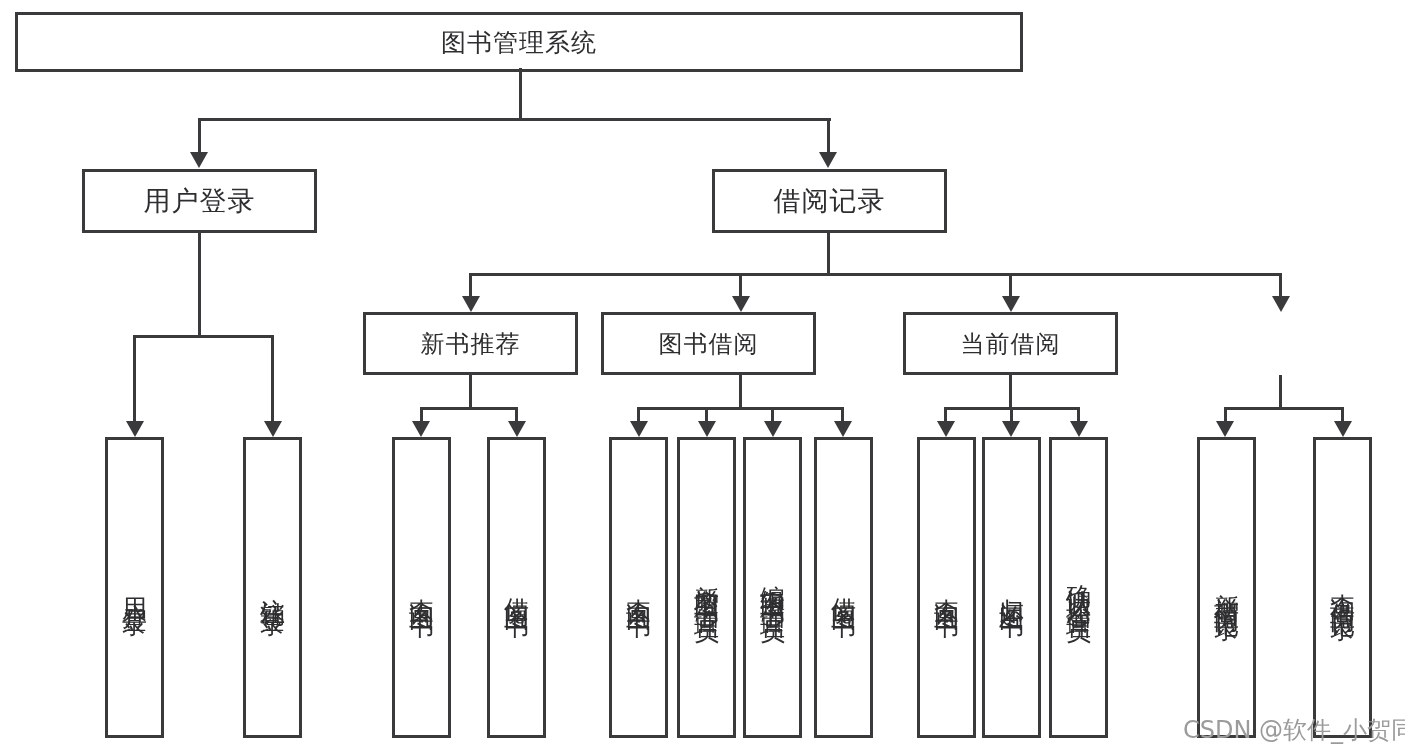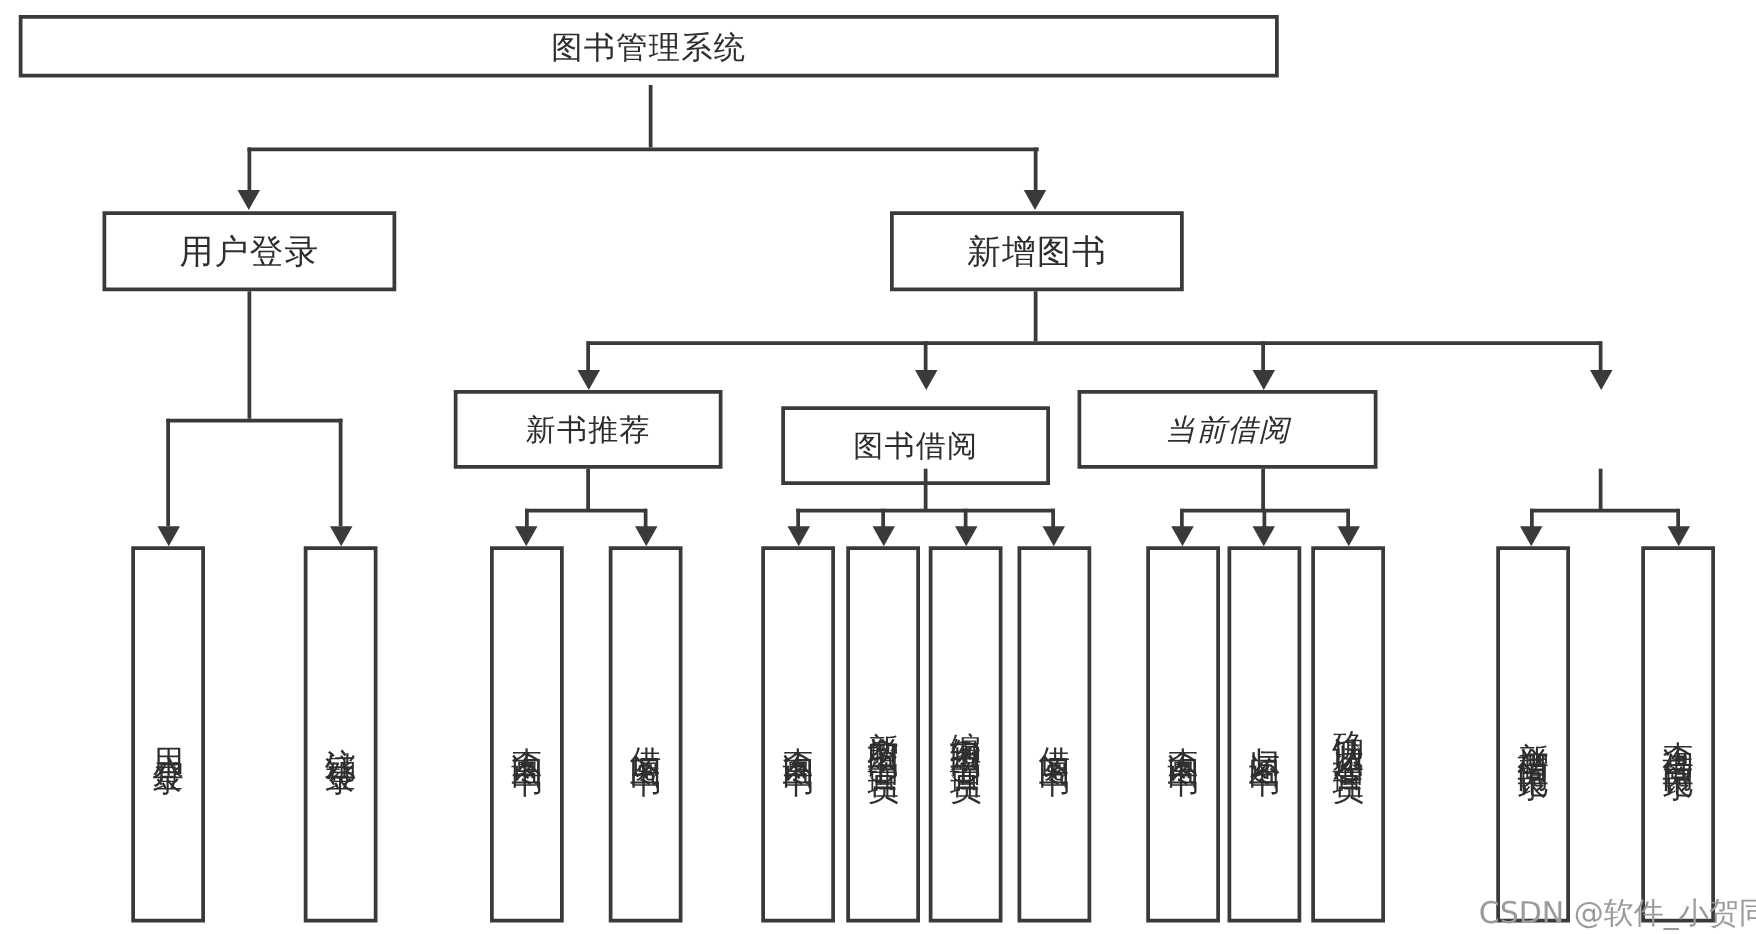--- a/index.html
+++ b/index.html
@@ -50,37 +50,37 @@
     color: #9b9b9b;
     white-space: nowrap;
     z-index: 10;
   }
 </style>
 </head>
 <body>
 
 <div id="canvas">
 
-  <div class="node" style="left:15px; top:12px; width:1008px; height:50px;align-items:center;">
+  <div class="node" style="left:15px; top:12px; width:1008px; height:60px;align-items:center;">
     <span class="hlabel root-label">图书管理系统</span>
   </div>
 
   <div class="stem" style="left:519px; top:68px; height:50px;"></div>
   <div class="hbar" style="left:198px; top:118px; width:633px;"></div>
 
   <div class="stem" style="left:198px; top:118px; height:35px;"></div>
   <div class="arrowhead" style="left:190px; top:152px;"></div>
   <div class="stem" style="left:827px; top:118px; height:35px;"></div>
   <div class="arrowhead" style="left:819px; top:152px;"></div>
 
   <div class="node" style="left:82px; top:169px; width:235px; height:64px;">
     <span class="hlabel lvl2-label">用户登录</span>
   </div>
   <div class="node" style="left:712px; top:169px; width:235px; height:64px;">
-    <span class="hlabel lvl2-label">新增图书</span>
+    <span class="hlabel lvl2-label">借阅记录</span>
   </div>
 
   <div class="stem" style="left:198px; top:233px; height:102px;"></div>
   <div class="hbar" style="left:133px; top:335px; width:141px;"></div>
   <div class="stem" style="left:133px; top:335px; height:86px;"></div>
   <div class="arrowhead" style="left:126px; top:421px;"></div>
   <div class="stem" style="left:271px; top:335px; height:86px;"></div>
   <div class="arrowhead" style="left:264px; top:421px;"></div>
 
   <div class="node vnode" style="left:105px; top:437px; width:59px; height:301px;">
@@ -98,24 +98,24 @@
   <div class="stem" style="left:739px; top:273px; height:23px;"></div>
   <div class="arrowhead" style="left:732px; top:296px;"></div>
   <div class="stem" style="left:1009px; top:273px; height:23px;"></div>
   <div class="arrowhead" style="left:1002px; top:296px;"></div>
   <div class="stem" style="left:1279px; top:273px; height:23px;"></div>
   <div class="arrowhead" style="left:1272px; top:296px;"></div>
 
   <div class="node" style="left:363px; top:312px; width:215px; height:63px;">
     <span class="hlabel lvl3-label">新书推荐</span>
   </div>
-  <div class="node" style="left:625px; top:312px; width:215px; height:63px;margin-top:13px;">
+  <div class="node" style="left:601px; top:312px; width:215px; height:63px;">
     <span class="hlabel lvl3-label">图书借阅</span>
   </div>
-  <div class="node" style="left:862px; top:312px; width:240px; height:63px;font-style:italic;">
+  <div class="node" style="left:903px; top:312px; width:215px; height:63px;">
     <span class="hlabel lvl3-label">当前借阅</span>
   </div>
 
   <div class="stem" style="left:469px; top:375px; height:34px;"></div>
   <div class="stem" style="left:739px; top:375px; height:34px;"></div>
   <div class="stem" style="left:1009px; top:375px; height:34px;"></div>
   <div class="stem" style="left:1279px; top:375px; height:34px;"></div>
 
   <div class="hbar" style="left:420px; top:407px; width:97px;"></div>
   <div class="hbar" style="left:637px; top:407px; width:207px;"></div>

